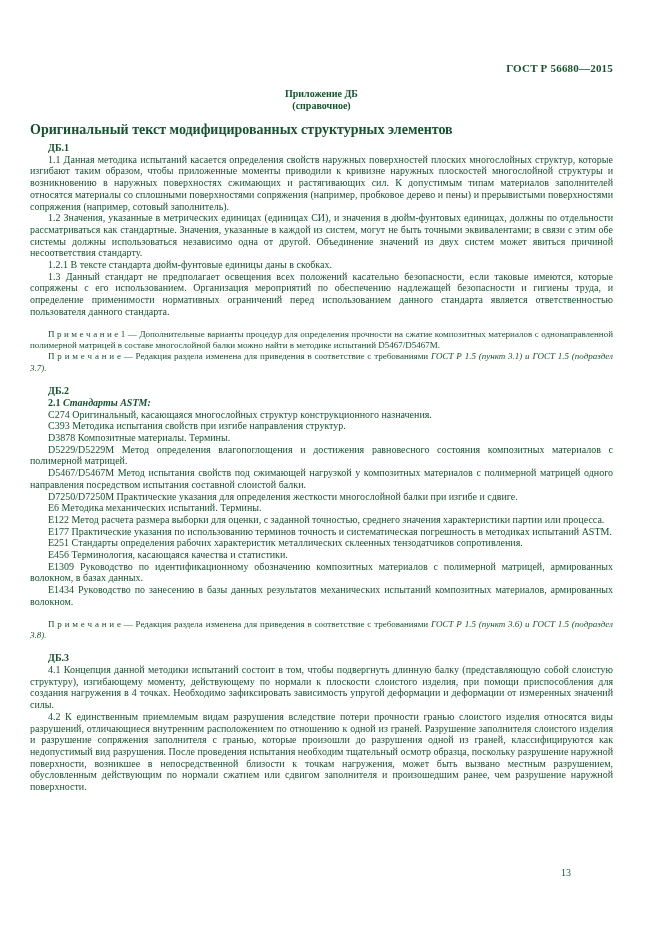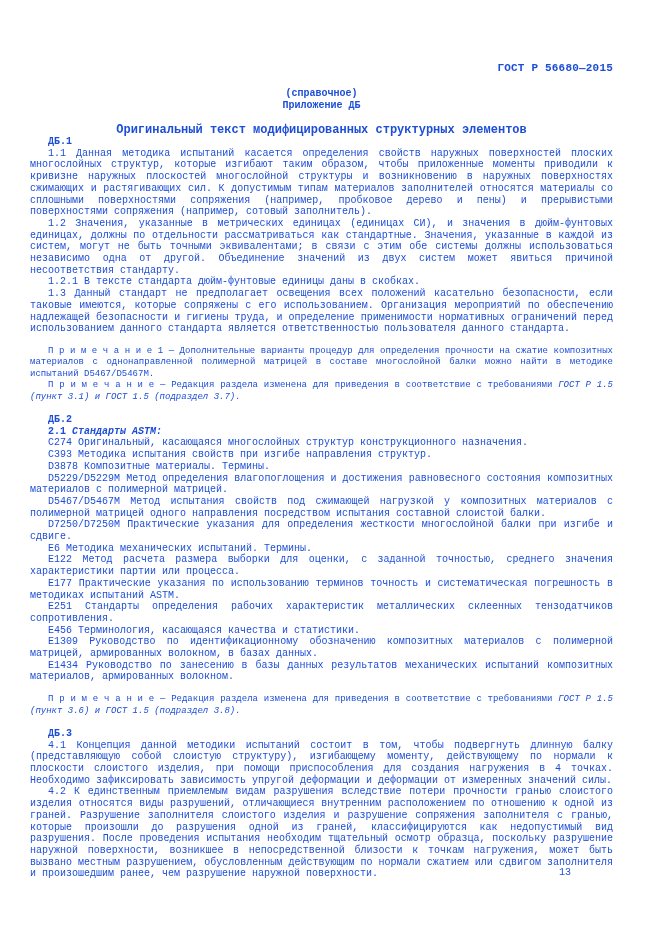--- a/index.html
+++ b/index.html
@@ -1,22 +1,22 @@
 <!DOCTYPE html>
 <html lang="ru"><head>
 <meta charset="utf-8">
 <style>
   html, body { margin: 0; padding: 0; background: #ffffff; }
   .page {
     position: relative;
     width: 661px;
     height: 928px;
     background: #ffffff;
-    color: #1d4ed8;
-    font-family: Liberation Mono, monospace;
+    color: #14532d;
+    font-family: Liberation Serif, serif;
     box-sizing: border-box;
     padding: 62px 48px 0 30px;
     overflow: hidden;
   }
   .doc-header {
     font-size: 11px;
     font-weight: bold;
     text-align: right;
     line-height: 13px;
     letter-spacing: 0.2px;
@@ -24,26 +24,27 @@
   .annex-block {
     margin-top: 13px;
     text-align: center;
     font-weight: bold;
     font-size: 10px;
     line-height: 12px;
   }
   .annex-block p { margin: 0; }
   .main-title {
     margin: 12px 0 0 0;
-    text-align: center;
+    text-align: left;
     font-weight: bold;
-    font-size: 12px;
+    font-size: 14px;
     line-height: 12px;
   }
   .body-text {
+    margin-top: 6px;
     font-size: 10px;
     line-height: 11.7px;
   }
   .body-text p {
     margin: 0;
     text-align: justify;
     text-indent: 18px;
   }
   .sec-heading {
     font-weight: bold;
@@ -69,22 +70,22 @@
 </head>
 <body>
 
 <div class="page">
 
   <div class="doc-header">
     <span>ГОСТ Р 56680—2015</span>
   </div>
 
   <div class="annex-block">
+    <p>Приложение ДБ</p>
     <p>(справочное)</p>
-    <p>Приложение ДБ</p>
   </div>
 
   <h1 class="main-title">Оригинальный текст модифицированных структурных элементов</h1>
 
   <div class="body-text">
 
     <p class="sec-heading">ДБ.1</p>
     <p>1.1 Данная методика испытаний касается определения свойств наружных поверхностей плоских многослойных структур, которые изгибают таким образом, чтобы приложенные моменты приводили к кривизне наружных плоскостей многослойной структуры и возникновению в наружных поверхностях сжимающих и растягивающих сил. К допустимым типам материалов заполнителей относятся материалы со сплошными поверхностями сопряжения (например, пробковое дерево и пены) и прерывистыми поверхностями сопряжения (например, сотовый заполнитель).</p>
     <p>1.2 Значения, указанные в метрических единицах (единицах СИ), и значения в дюйм-фунтовых единицах, должны по отдельности рассматриваться как стандартные. Значения, указанные в каждой из систем, могут не быть точными эквивалентами; в связи с этим обе системы должны использоваться независимо одна от другой. Объединение значений из двух систем может явиться причиной несоответствия стандарту.</p>
     <p>1.2.1 В тексте стандарта дюйм-фунтовые единицы даны в скобках.</p>

